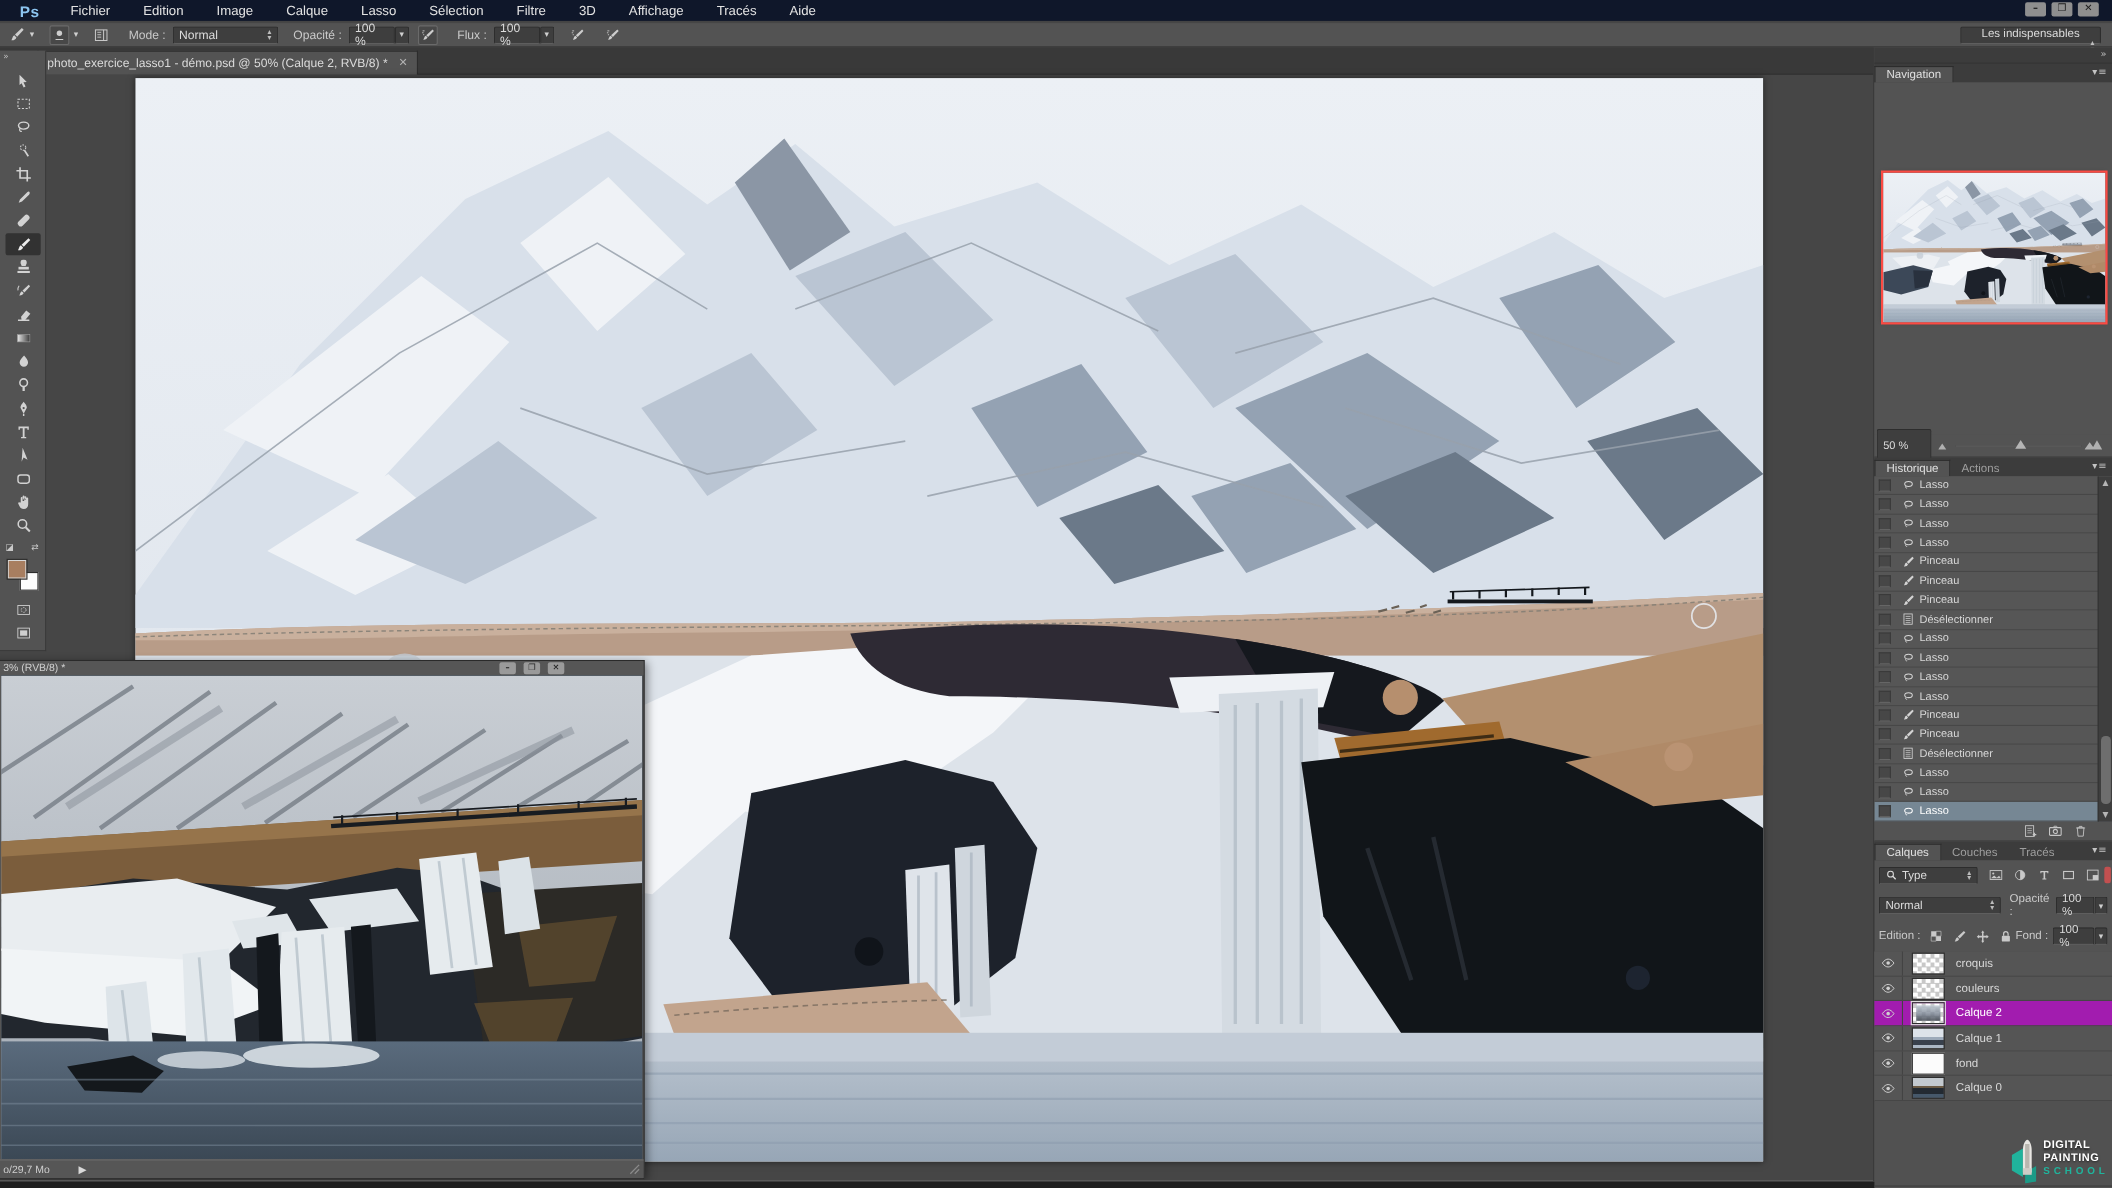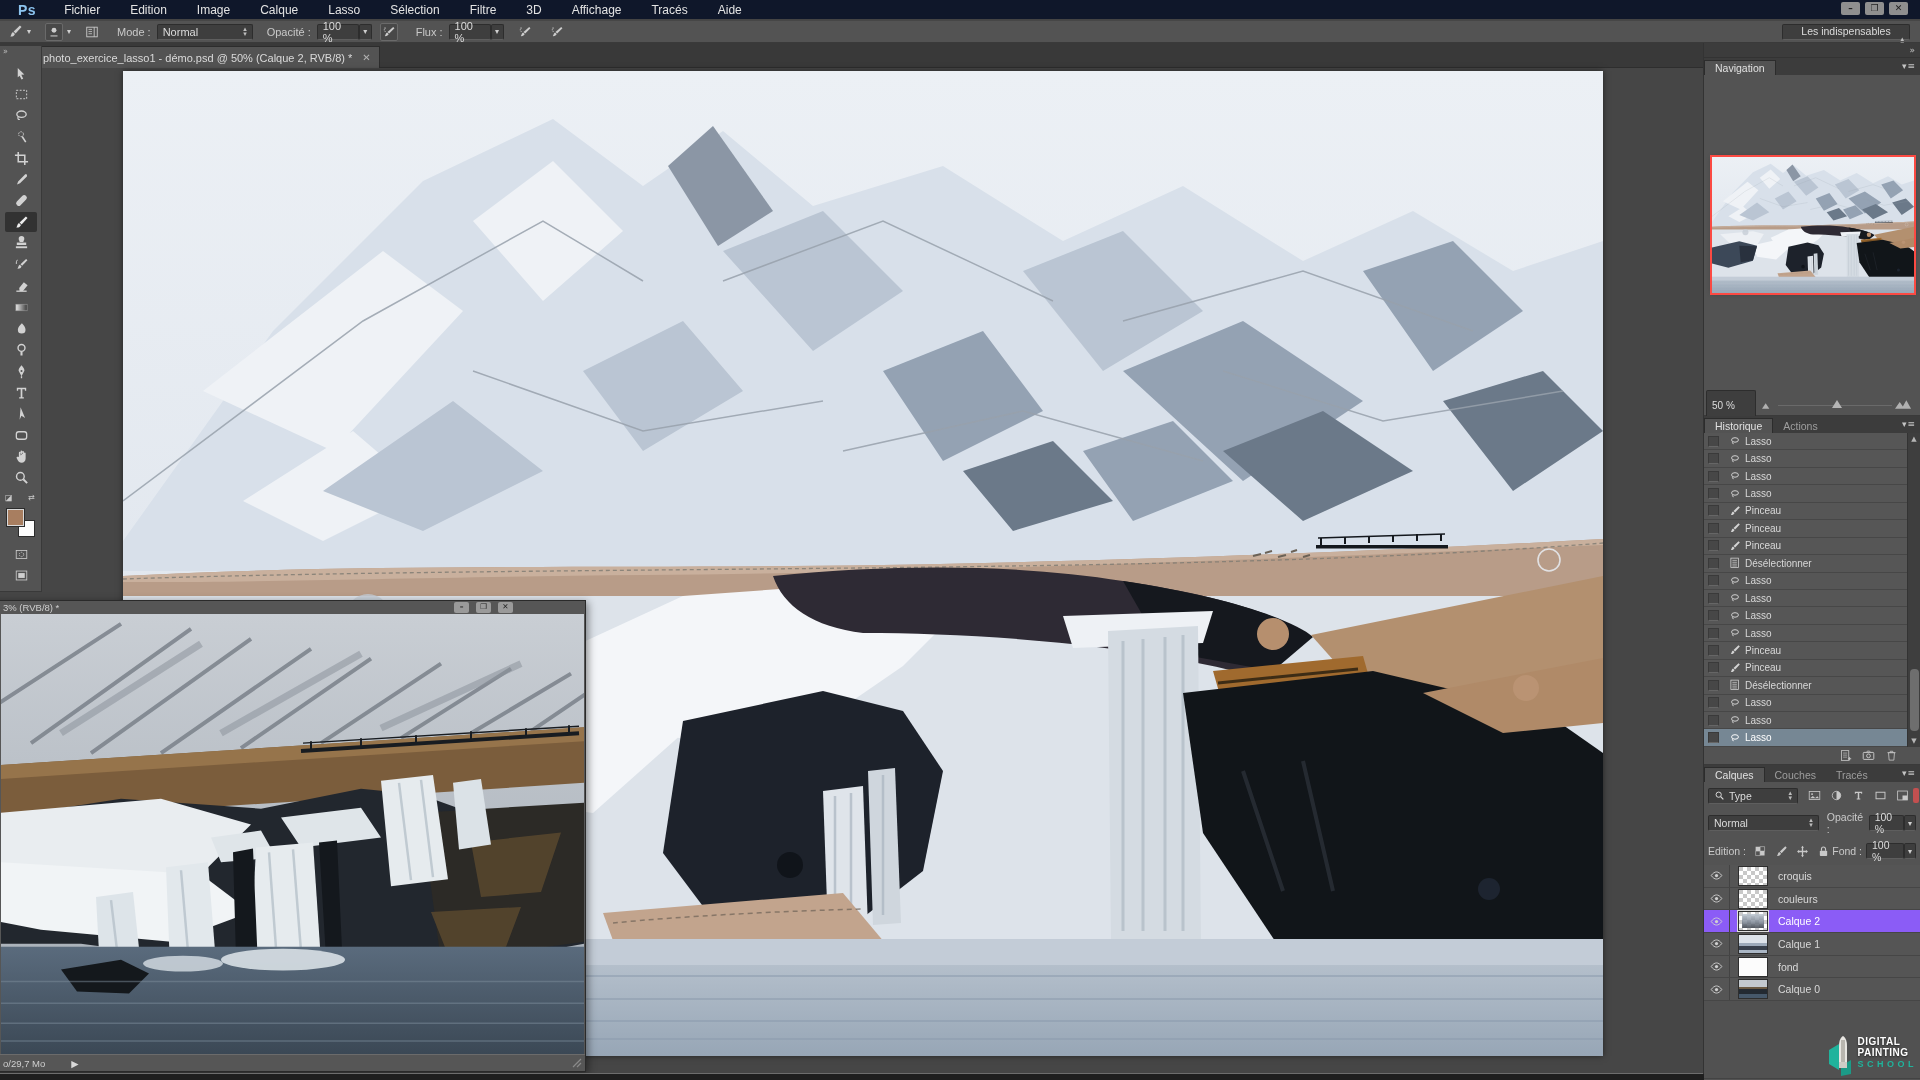--- a/index.html
+++ b/index.html
@@ -113,21 +113,21 @@
   #hist-thumbbar { position:absolute; left:2px; top:236px; width:9px; height:62px; background:#6e6e6e; border-radius:4px; }
   #history-footer { height:18px; background:#535353; border-bottom:1px solid #3a3a3a;
     display:flex; align-items:center; justify-content:flex-end; gap:10px; padding-right:22px; color:#c6c6c6; }
 
   
   .prow { position:relative; height:28px; display:flex; align-items:center; padding:0 4px; color:#c9c9c9; font-size:10.5px; }
   .prow .well { font-size:10.5px; }
   #layers-list { background:#515151; }
   .lrow { height:22.7px; display:flex; align-items:center; border-bottom:1px solid #464646;
     background:#555; color:#d8d8d8; font-size:10.5px; }
-  .lrow.selected { background:#8b5cf6; color:#fff; }
+  .lrow.selected { background:#a21caf; color:#fff; }
   .lrow .eyecol { width:26px; align-self:stretch; display:flex; align-items:center; justify-content:center;
     border-right:1px solid #434343; color:#d0d0d0; }
   .lrow .lthumb { width:30px; height:20px; margin:0 10px 0 8px; border:1px solid #2e2e2e; }
   .lrow.selected .lthumb { outline:1px solid #dedede; }
   .thumb-checker { background:repeating-conic-gradient(#ffffff 0 25%, #c8c8c8 0 50%); background-size:8px 8px; }
   .thumb-paint-light { background:repeating-conic-gradient(#ffffff 0 25%, #cccccc 0 50%); background-size:8px 8px; position:relative; }
   .thumb-paint-light::after { content:""; position:absolute; inset:2px 3px;
     background:linear-gradient(180deg, rgba(190,200,210,.85) 0%, rgba(120,130,145,.8) 55%, rgba(60,66,76,.85) 100%); }
   .thumb-paint-dark { background:linear-gradient(180deg,#dde3ea 0 45%, #9daaba 45% 60%, #38404c 60% 85%, #aab6c4 85%); }
   .thumb-white { background:#fcfcfc; }

